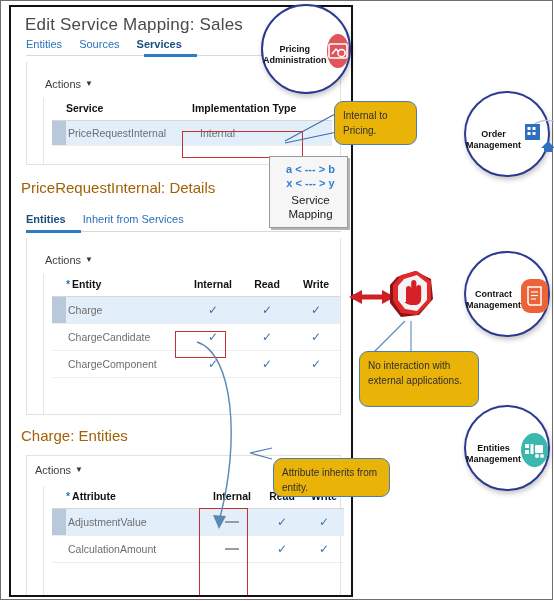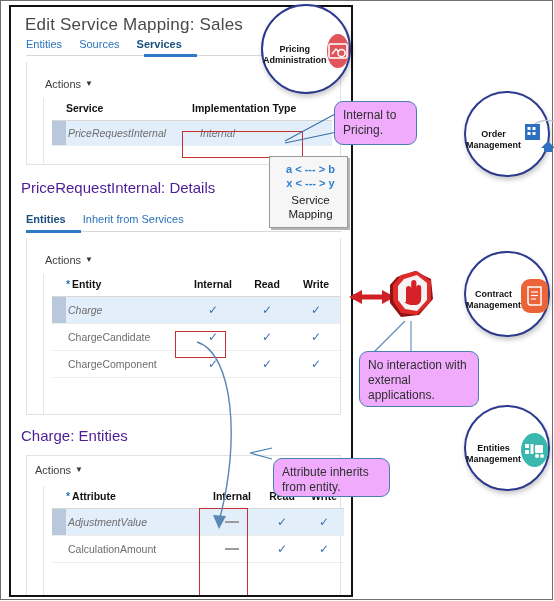--- a/index.html
+++ b/index.html
@@ -8,60 +8,60 @@
 
   #frame{position:absolute;left:0;top:0;width:553px;height:600px;
          border:1px solid #6e6e6e;box-sizing:border-box;background:#fff;}
 
   
   #app-panel{position:absolute;left:8px;top:4px;width:344px;height:592px;
              border:2px solid #111;box-sizing:border-box;background:#fff;
              overflow:hidden;}
 
   .pg-title{position:absolute;color:#4a4a4a;font-size:17px;letter-spacing:.2px;}
-  .sub-title{position:absolute;color:#4c1d95;font-size:15px;}
+  .sub-title{position:absolute;color:#a16207;font-size:15px;}
 
   .tabbar{position:absolute;font-size:11px;}
   .tabbar .tab{display:inline-block;color:#2a71b8;margin-right:14px;cursor:pointer;}
   .tabbar .tab.active{color:#1b4f80;font-weight:bold;}
 
   .tabrule{position:absolute;height:1px;background:#d9d9d9;}
   .tabrule .on{position:absolute;height:3px;top:-1px;background:#2c7bc4;}
 
   .card{position:absolute;border:1px solid #e2e2e2;border-top:none;background:#fff;box-sizing:border-box;}
 
   .actions{position:absolute;font-size:11px;color:#3d3d3d;cursor:pointer;}
   .actions .caret{display:inline-block;margin-left:4px;font-size:8px;color:#333;vertical-align:2px;}
 
   table.grid{position:absolute;border-collapse:collapse;font-size:10.5px;table-layout:fixed;}
   table.grid th{font-weight:bold;color:#111;text-align:left;padding:4px 0 6px 0;
                 border-bottom:1px solid #d7d7d7;white-space:nowrap;}
   table.grid td{color:#6d6d6d;padding:6px 0;border-bottom:1px solid #ededed;white-space:nowrap;}
   table.grid th.c,table.grid td.c{text-align:center;}
   .req{color:#2a71b8;font-weight:bold;margin-right:2px;}
-  .rowsel td{background:#e3eefb;font-style:italic;}
+  .rowsel td{background:#e3eefb;}
   .handle{width:14px;background:#fff;border-bottom:1px solid #ededed;padding:0;}
   .rowsel .handle{background:#b9c8da;}
   .chk{color:#3a6fb0;font-size:12px;}
   .dash{display:inline-block;width:14px;height:0;border-top:2px solid #9b9b9b;vertical-align:3px;}
   .gridline{position:absolute;width:1px;background:#e6e6e6;}
 
   .redbox{position:absolute;border:1.6px solid #c33131;box-sizing:border-box;}
 
   
   #legend{position:absolute;left:268px;top:155px;width:79px;
           background:#f6f6f6;border:1px solid #9a9a9a;
           box-shadow:2px 2px 0 rgba(120,120,120,.55);
           text-align:center;padding:5px 2px 6px 6px;box-sizing:border-box;}
   #legend .lg{color:#2f7fd0;font-weight:bold;font-size:11px;line-height:14px;}
   #legend .lt{color:#1a1a1a;font-size:11.5px;line-height:14px;margin-top:3px;}
 
   
-  .callout{position:absolute;background:#f0abfc;border:1px solid #4a7fb5;
-           border-radius:9px;color:#2f2f2f;font-size:12px;line-height:15px;
+  .callout{position:absolute;background:#eab308;border:1px solid #4a7fb5;
+           border-radius:9px;color:#2f2f2f;font-size:10px;line-height:15px;
            padding:6px 8px;box-sizing:border-box;}
 
   
   .bubble{position:absolute;border-radius:50%;background:#fff;
           border:2px solid #2b3a8f;box-sizing:border-box;
           box-shadow:1px 3px 5px rgba(0,0,0,.22);
           display:flex;flex-direction:row;align-items:center;justify-content:flex-start;}
   .bubble .cap{font-size:9px;font-weight:bold;color:#111;text-align:center;
                line-height:11px;margin-top:12px;}
   .bubble .ico{width:40px;height:40px;border-radius:50%;margin-top:4px;

